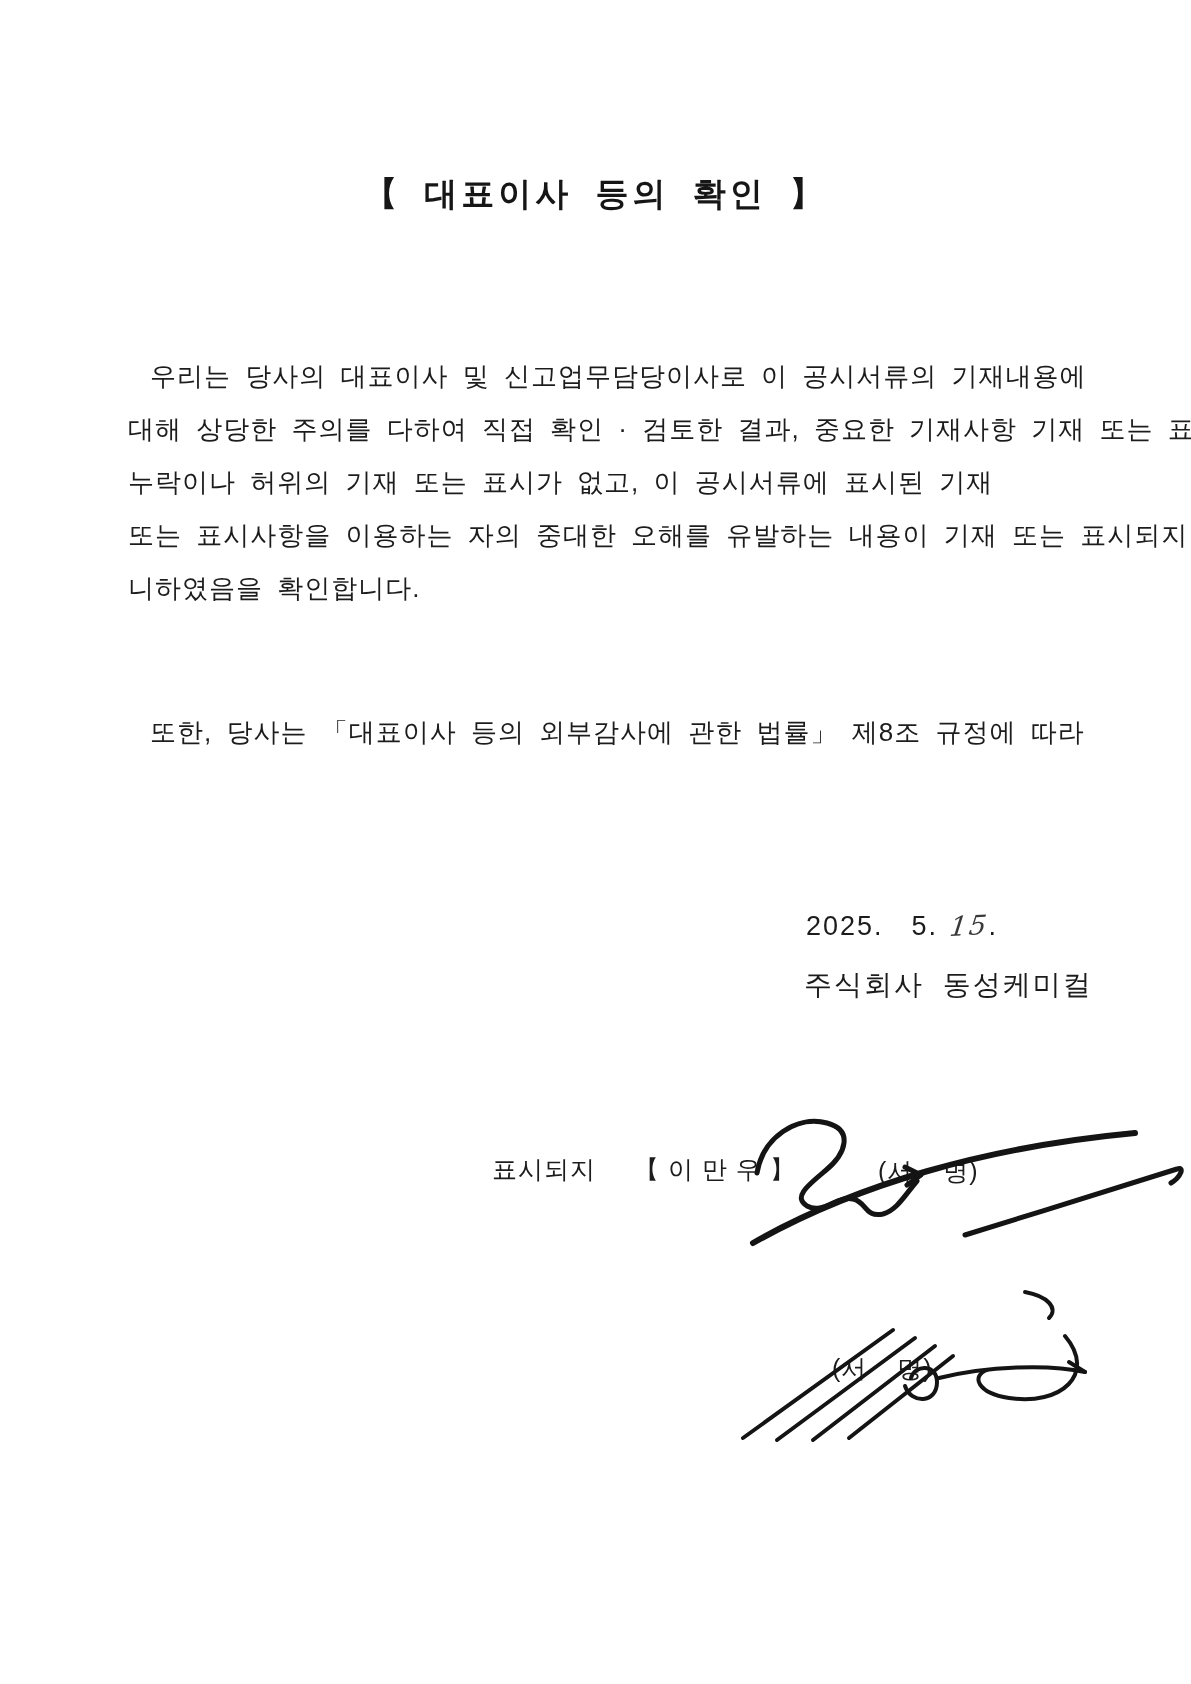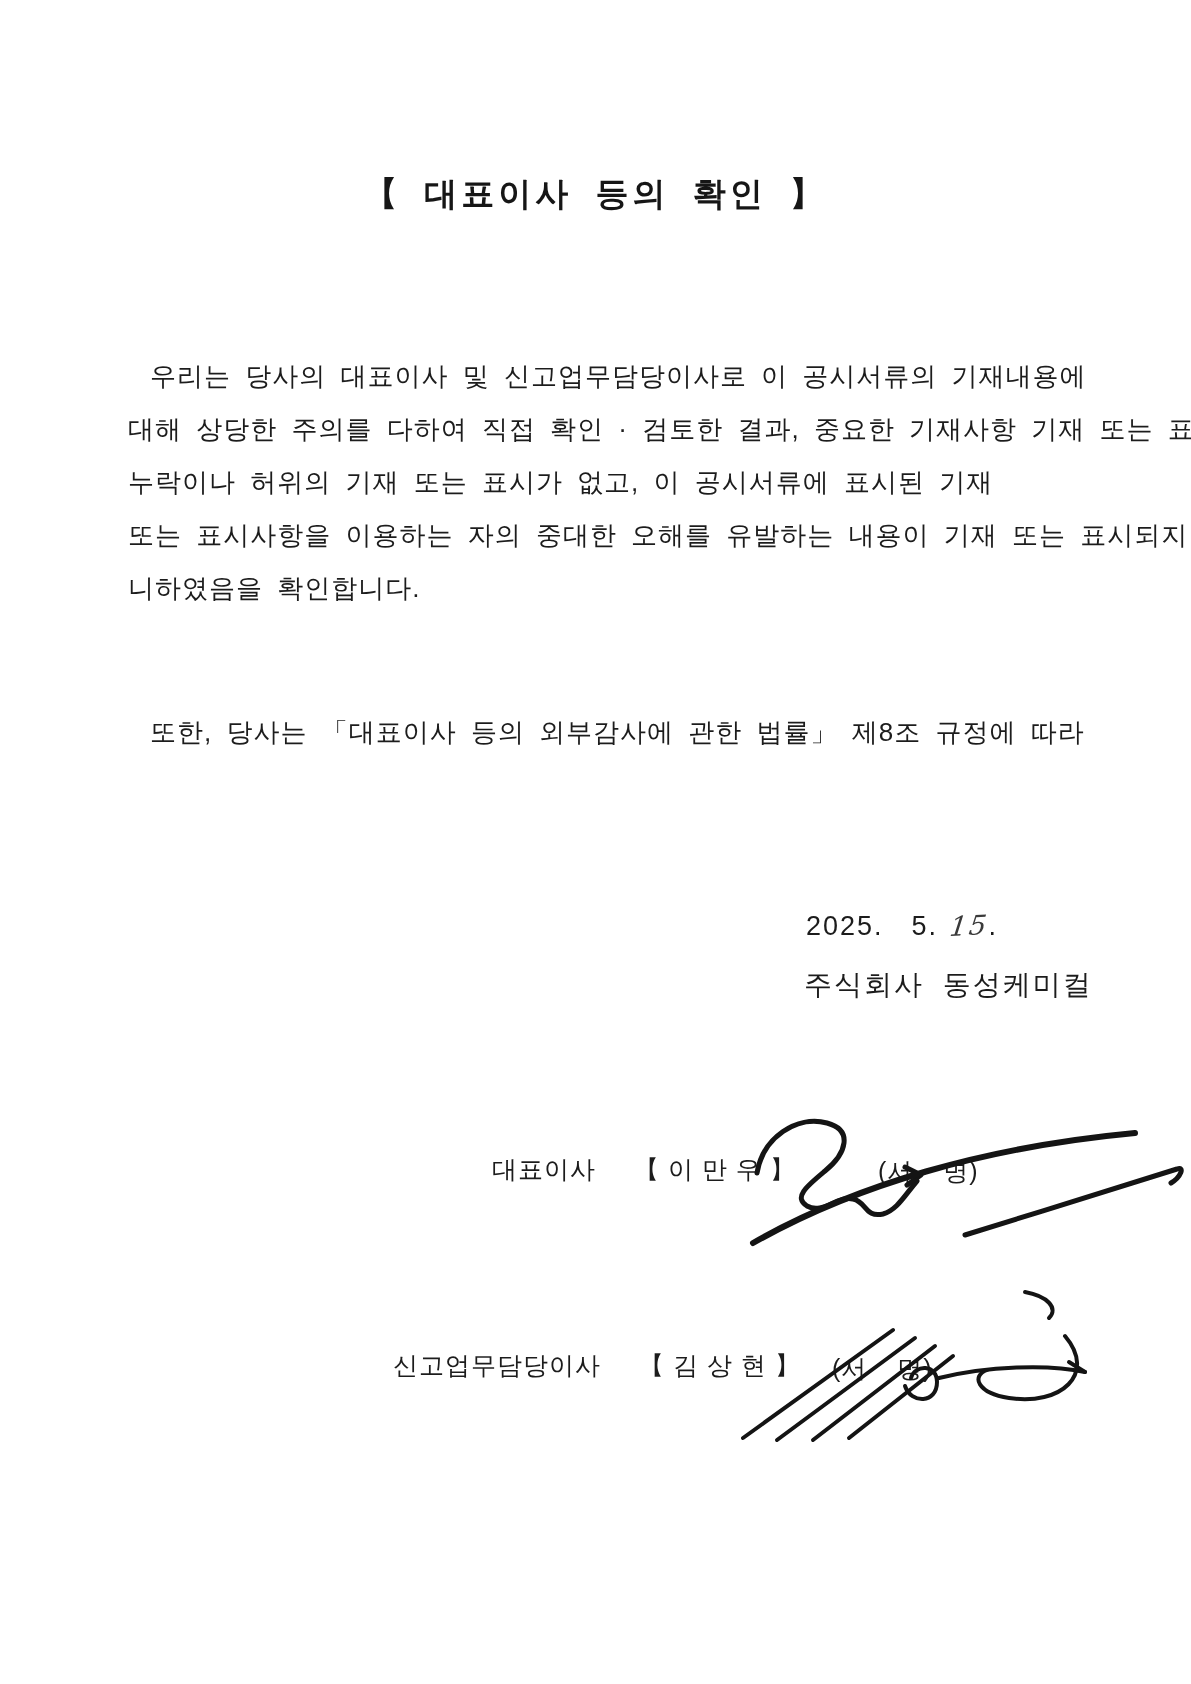--- a/index.html
+++ b/index.html
@@ -107,31 +107,30 @@
   </div>
 
   <div class="para para-2">
     <div class="line indent">또한, 당사는 「대표이사 등의 외부감사에 관한 법률」 제8조 규정에 따라</div>
   </div>
 
   <div class="date-line"><span class="gap-a">2025.</span><span class="gap-b">5.</span><span class="handwritten-day">15</span><span>.</span></div>
 
   <div class="company-line">주식회사 동성케미컬</div>
 
-  <div class="sig-row sig-row-ceo"><span>대표이사</span><span class="name">【 이 만 우 】</span></div>
+  <div class="sig-row sig-row-ceo"><span>표시되지</span><span class="name">【 이 만 우 】</span></div>
   <div class="sign-label sign-label-ceo">(서 명)</div>
 
   <svg class="sig-svg sig-svg-ceo" viewBox="0 0 460 165" aria-hidden="true">
     <path stroke-width="5" d="M 22,88 C 28,52 62,30 92,38 C 118,45 112,68 90,86 C 72,101 58,112 72,121 C 88,130 102,110 118,114 C 132,117 130,133 148,129 C 162,125 170,110 182,96"></path>
     <path stroke-width="5" d="M 170,82 L 186,90 L 172,100"></path>
     <path stroke-width="6" d="M 18,158 C 120,100 250,62 400,48"></path>
     <path stroke-width="5" d="M 230,150 C 300,128 380,104 442,84 C 450,81 446,92 436,98"></path>
   </svg>
 
-  <div class="sig-row sig-row-officer"><span>신고업무담당이사</span><span class="name">【 김 상 현 】</span></div>
   <div class="sign-label sign-label-officer">(서 명)</div>
 
   <svg class="sig-svg sig-svg-officer" viewBox="0 0 380 165" aria-hidden="true">
     <path stroke-width="4" d="M 18,160 L 168,52"></path>
     <path stroke-width="4" d="M 52,162 L 190,60"></path>
     <path stroke-width="4" d="M 88,162 L 210,68"></path>
     <path stroke-width="4" d="M 124,160 L 228,78"></path>
     <path stroke-width="4" d="M 180,108 C 186,126 212,126 212,104 C 212,86 190,86 186,100"></path>
     <path stroke-width="4" d="M 300,14 C 322,18 334,30 324,40"></path>
     <path stroke-width="4" d="M 214,100 C 262,88 324,86 360,94"></path>

